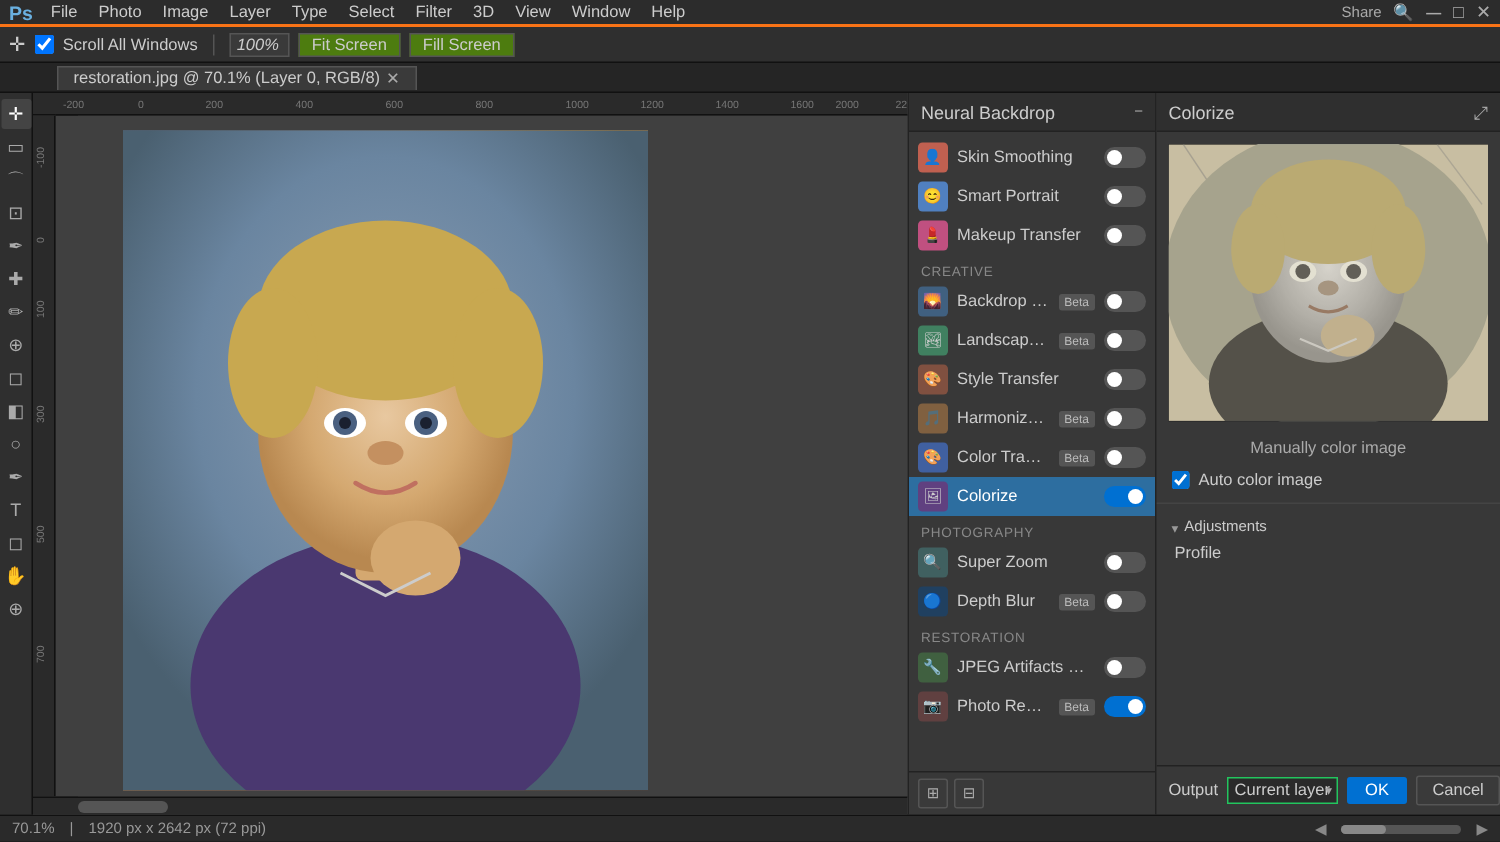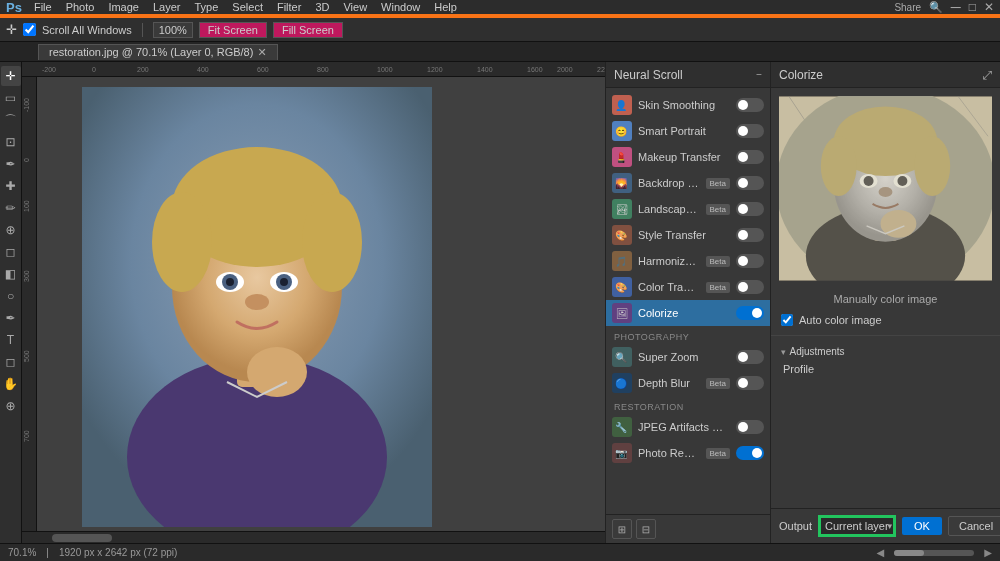--- a/index.html
+++ b/index.html
@@ -14,21 +14,21 @@
     }
 
     
     .menu-bar {
       height: 18px;
       background: #2c2c2c;
       display: flex;
       align-items: center;
       padding: 0 6px;
       gap: 2px;
-      border-bottom: 4px solid #f97316;
+      border-bottom: 2px solid #f97316;
     }
     .menu-item {
       padding: 1px 6px;
       color: #ccc;
       font-size: 11px;
       cursor: pointer;
     }
 
     
     .options-bar {
@@ -42,24 +42,25 @@
     }
     .options-bar input[type=checkbox] { margin: 0; }
     .options-label { color: #ccc; font-size: 11px; }
     .options-value {
       background: #3a3a3a;
       border: 1px solid #555;
       color: #ccc;
       padding: 1px 4px;
       font-size: 11px;
       width: 40px;
-      text-align: center;
+      text-align: left;
+      font-style: italic;
     }
     .options-btn {
-      background: #be185d;
+      background: #4d7c0f;
       border: 1px solid #555;
       color: #ccc;
       padding: 1px 8px;
       font-size: 11px;
       cursor: pointer;
     }
 
     
     .tab-bar {
       height: 20px;
@@ -333,21 +334,21 @@
       display: flex;
       align-items: center;
       padding: 2px 12px;
       justify-content: space-between;
     }
     .profile-label { font-size: 11px; color: #ccc; }
     .output-label { font-size: 11px; color: #ccc; flex-shrink: 0; }
     .output-select {
       flex: 1;
       background: #2a2a2a;
-      border: 3px solid #22c55e;
+      border: 1px solid #22c55e;
       color: #ccc;
       font-size: 11px;
       padding: 2px 4px;
       appearance: none;
       -webkit-appearance: none;
     }
     .output-select-wrap {
       flex: 1;
       position: relative;
     }
@@ -561,21 +562,21 @@
       </div>
     </div>
 
     <div class="canvas-scrollbar">
       <div style="height:8px;background:#555;border-radius:4px;width:60px;margin-left:30px;"></div>
     </div>
   </div>
 
   <div class="neural-panel">
     <div class="neural-header">
-      <span>Neural Scroll</span>
+      <span>Neural Backdrop</span>
       <span style="color:#aaa;font-size:10px;">−</span>
     </div>
 
     <div class="neural-filters-list">
 
       <div class="filter-item">
         <div class="filter-icon" style="background:#c06050;">👤</div>
         <span class="filter-name">Skin Smoothing</span>
         <div class="toggle"></div>
       </div>
@@ -585,20 +586,21 @@
         <span class="filter-name">Smart Portrait</span>
         <div class="toggle"></div>
       </div>
 
       <div class="filter-item">
         <div class="filter-icon" style="background:#c05080;">💄</div>
         <span class="filter-name">Makeup Transfer</span>
         <div class="toggle"></div>
       </div>
 
+      <div class="filter-section-label">CREATIVE</div>
 
       <div class="filter-item">
         <div class="filter-icon" style="background:#406080;">🌄</div>
         <span class="filter-name">Backdrop Crea...</span>
         <span class="badge">Beta</span>
         <div class="toggle"></div>
       </div>
 
       <div class="filter-item">
         <div class="filter-icon" style="background:#408060;">🏞</div>

